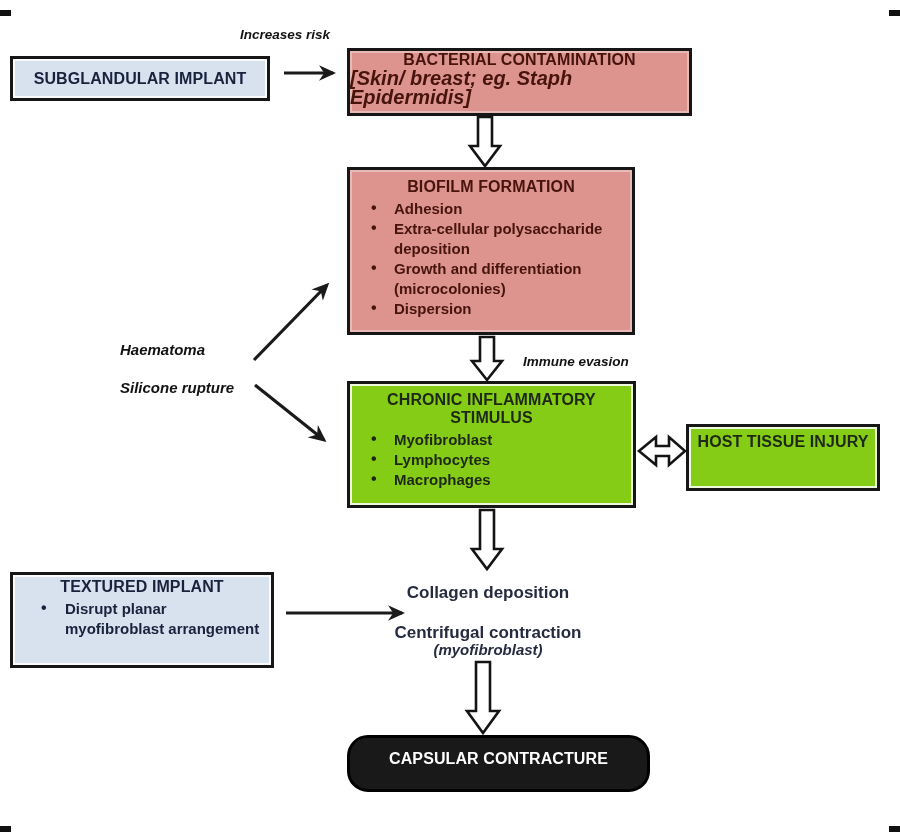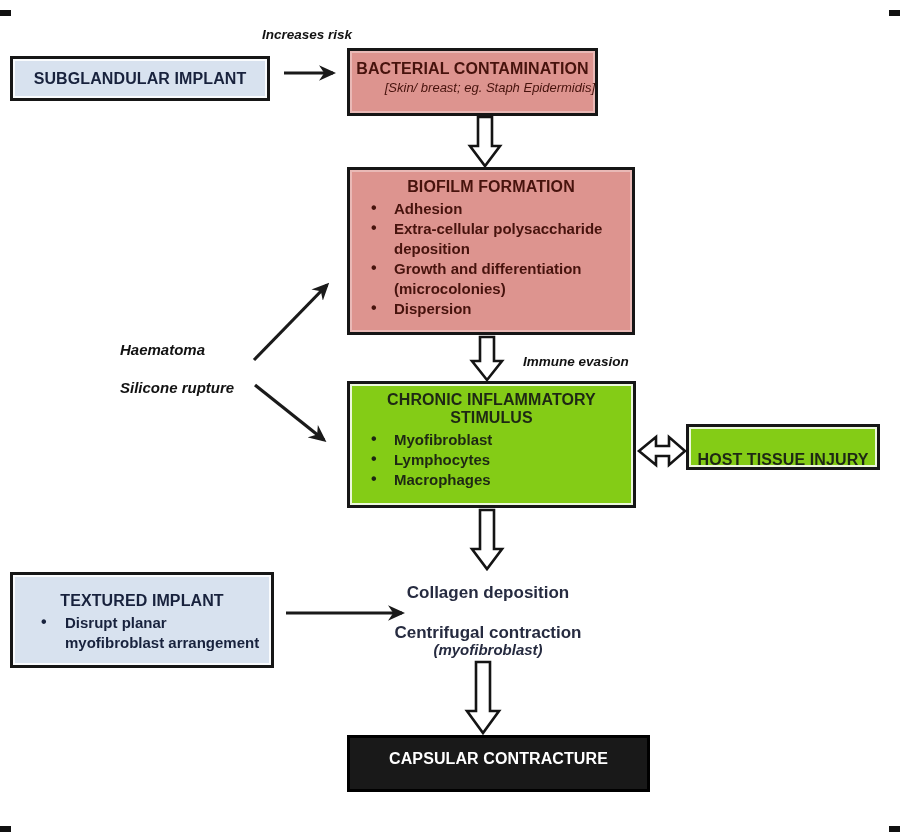--- a/index.html
+++ b/index.html
@@ -9,38 +9,38 @@
   }
   .arrow-layer { position:absolute; left:0; top:0; width:900px; height:837px; }
 
   .box { position:absolute; border:3px solid #161616; box-sizing:border-box; }
   .box.blue  { background:#d8e2ef; box-shadow:inset 0 0 0 2px rgba(255,255,255,.85); color:#18223d; }
   .box.pink  { background:#dd948f; box-shadow:inset 0 0 0 2px rgba(255,255,255,.35); color:#47130d; }
   .box.green { background:#84cc16; box-shadow:inset 0 0 0 2px rgba(255,255,255,.85); color:#1e2814; }
   .box.dark  { background:#191919; color:#ffffff; border:3px solid #000000; }
 
   .box-title { font-weight:bold; font-size:16px; text-align:center; line-height:18px; letter-spacing:.1px; }
-  .box-subtitle { font-weight:normal; font-style:italic; font-size:13px; text-align:right; line-height:19px; }
+  .box-subtitle { font-weight:bold; font-style:italic; font-size:20px; text-align:left; line-height:19px; }
 
   #box-subglandular { left:10px;  top:56px;  width:260px; height:45px; display:flex; align-items:center; justify-content:center; }
-  #box-bacterial    { left:347px; top:48px;  width:251px; height:68px; padding-top:9px; }
+  #box-bacterial    { left:347px; top:48px;  width:345px; height:68px; padding-top:0; }
   #box-biofilm      { left:347px; top:167px; width:288px; height:168px; padding-top:8px; }
   #box-chronic      { left:347px; top:381px; width:289px; height:127px; padding-top:7px; }
-  #box-host         { left:686px; top:424px; width:194px; height:46px;  padding-top:24px; }
-  #box-textured     { left:10px;  top:572px; width:264px; height:96px;  padding-top:17px; }
-  #box-capsular     { left:347px; top:735px; width:303px; height:57px;  padding-top:12px; }
+  #box-host         { left:686px; top:424px; width:194px; height:67px;  padding-top:6px; }
+  #box-textured     { left:10px;  top:572px; width:264px; height:96px;  padding-top:3px; }
+  #box-capsular     { left:347px; top:735px; width:303px; height:57px;  padding-top:12px;border-radius:21px; }
 
   ul.bullets { list-style:none; margin:3px 0 0 0; padding:0; font-weight:bold; font-size:15px; line-height:20px; }
   ul.bullets li { position:relative; padding-left:44px; padding-right:6px; }
   ul.bullets li::before { content:"\2022"; position:absolute; left:21px; top:-1px; font-size:16px; }
   #box-textured ul.bullets li { padding-left:52px; }
   #box-textured ul.bullets li::before { left:28px; }
 
   .flabel { position:absolute; color:#121212; font-weight:bold; font-style:italic; white-space:nowrap; }
-  #label-increases-risk { left:240px; top:27px; width:112px; text-align:right; font-size:13.5px; }
+  #label-increases-risk { left:240px; top:27px; width:112px; text-align:left; font-size:13.5px; }
   #label-haematoma      { left:120px; top:341px; font-size:15px; }
   #label-silicone       { left:120px; top:379px; font-size:15px; }
   #label-immune         { left:523px; top:354px; font-size:13.5px; }
 
   .midtext { position:absolute; left:378px; width:220px; text-align:center;
              color:#262b40; font-weight:bold; font-size:17px; white-space:nowrap; }
   #label-collagen     { top:583px; }
   #label-centrifugal  { top:623px; }
   #label-myofibro     { top:641px; font-style:italic; font-size:15px; }
 

